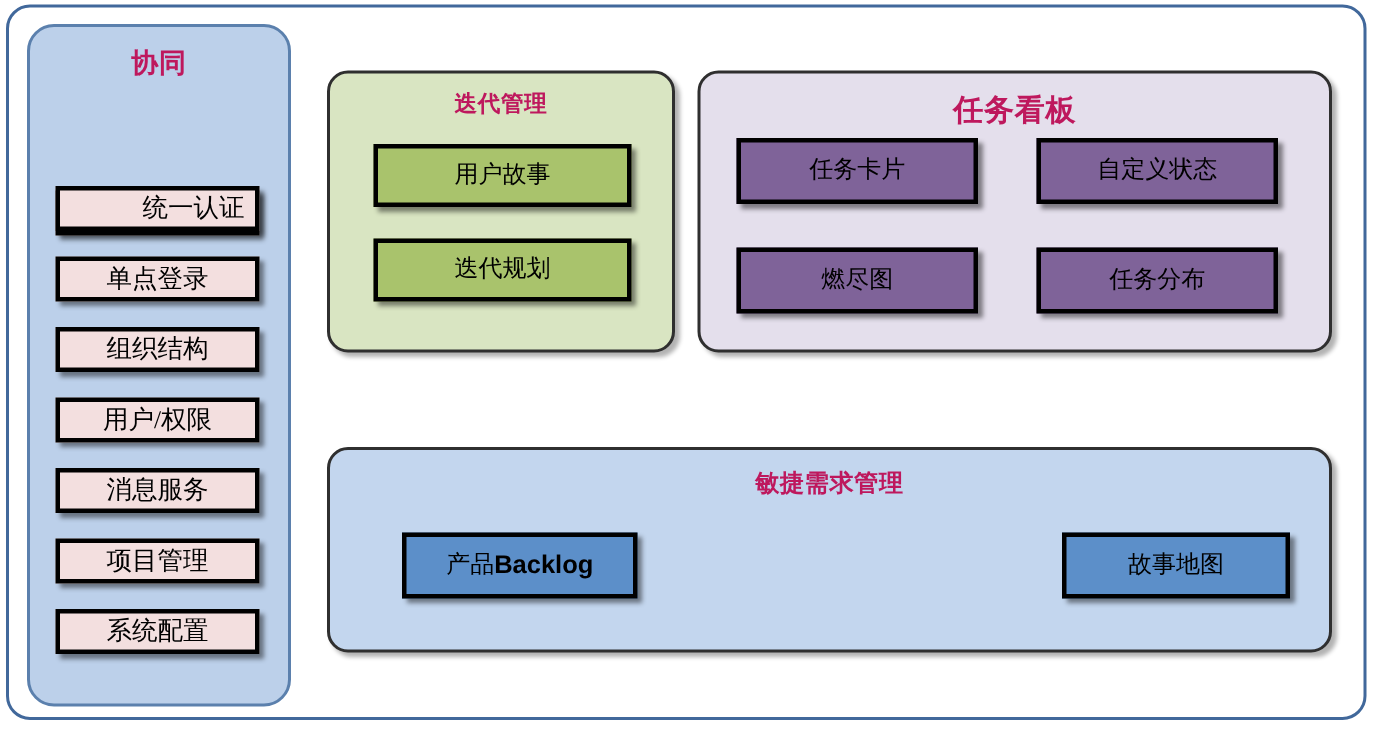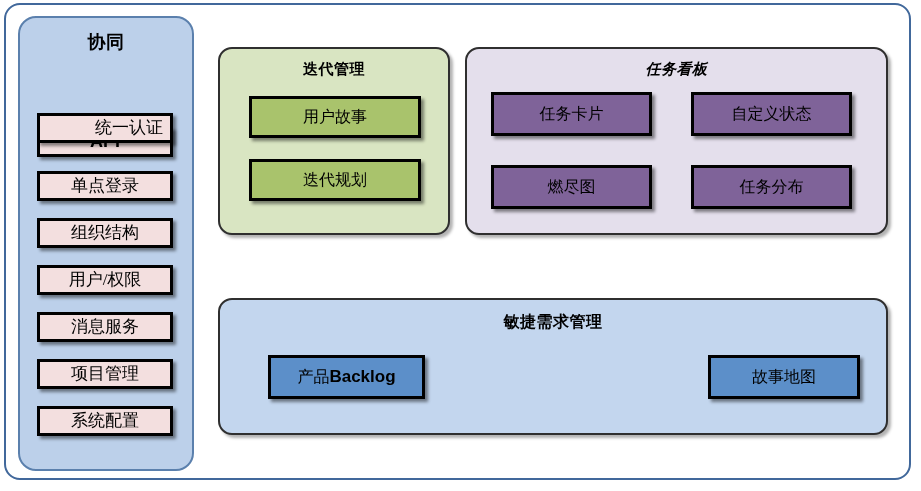--- a/index.html
+++ b/index.html
@@ -37,21 +37,21 @@
   
   .panel {
     position: absolute;
     box-sizing: border-box;
     border-radius: 14px;
   }
   .panel-title {
     text-align: center;
     font-family: "Liberation Sans", "DejaVu Sans", sans-serif;
     font-weight: bold;
-    color: #000000;
+    color: #be185d;
     letter-spacing: 0.5px;
   }
 
   
   .panel-sidebar {
     left: 18px;
     top: 16px;
     width: 176px;
     height: 455px;
     background: #bcd0ea;
@@ -82,23 +82,22 @@
   .panel-board {
     left: 465px;
     top: 47px;
     width: 423px;
     height: 188px;
     background: #e4dfec;
     border: 2px solid #2f2f2f;
     box-shadow: 3px 3px 3px rgba(0,0,0,0.30);
   }
   .panel-board .panel-title {
-    font-size: 15px;
+    font-size: 20px;
     margin-top: 11px;
-    font-style: italic;
   }
 
   
   .panel-agile {
     left: 218px;
     top: 298px;
     width: 670px;
     height: 137px;
     background: #c3d6ee;
     border: 2px solid #2f2f2f;
@@ -172,21 +171,21 @@
 <body>
 
 <div id="canvas">
 
   <div class="outer-frame"></div>
 
   <div class="panel panel-sidebar">
     <div class="panel-title">协同</div>
 
     <div class="node node-api latin" style="top:66px;margin-top:43px;">API</div>
-    <div class="node node-api" style="top:95px;padding-left:48px;">统一认证</div>
+    <div class="node node-api" style="top:106px;padding-left:48px;">统一认证</div>
     <div class="node node-api" style="top:153px;">单点登录</div>
     <div class="node node-api" style="top:200px;">组织结构</div>
     <div class="node node-api" style="top:247px;">用户/权限</div>
     <div class="node node-api" style="top:294px;">消息服务</div>
     <div class="node node-api" style="top:341px;">项目管理</div>
     <div class="node node-api" style="top:388px;">系统配置</div>
   </div>
 
   <div class="panel panel-iteration">
     <div class="panel-title">迭代管理</div>

